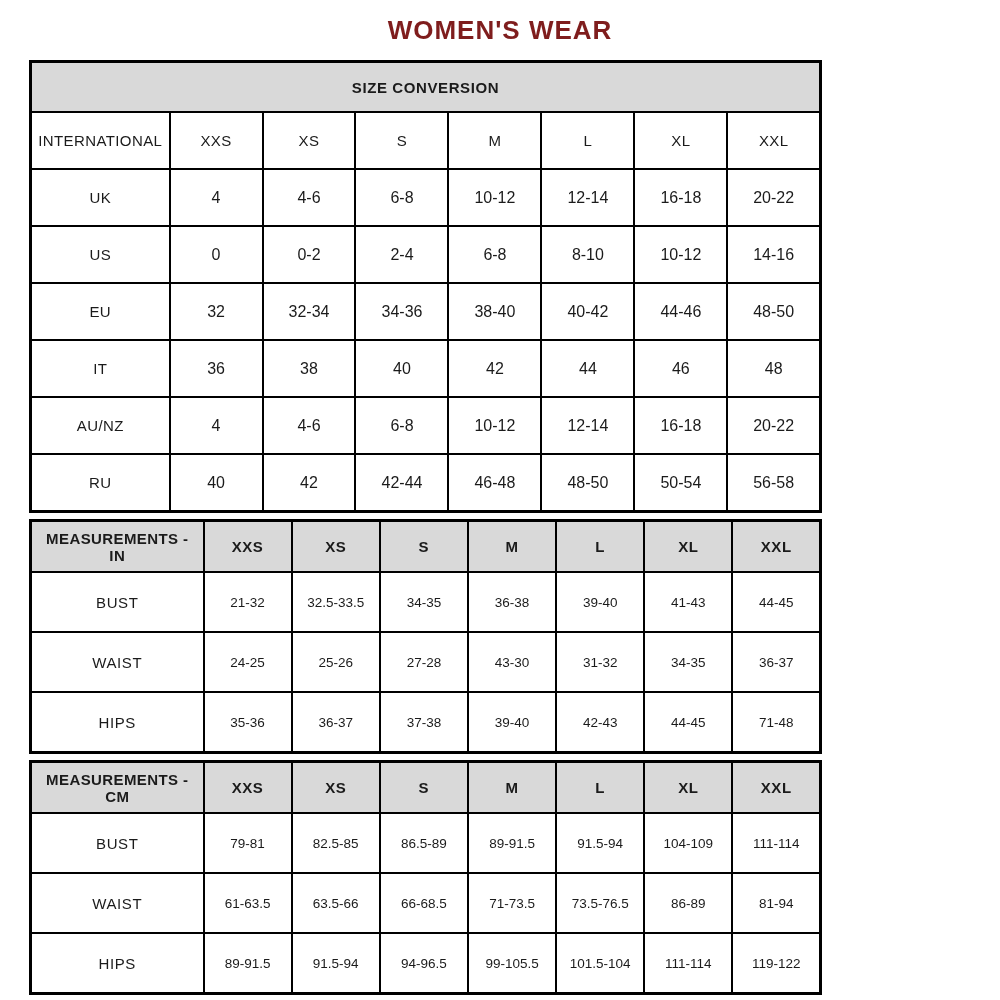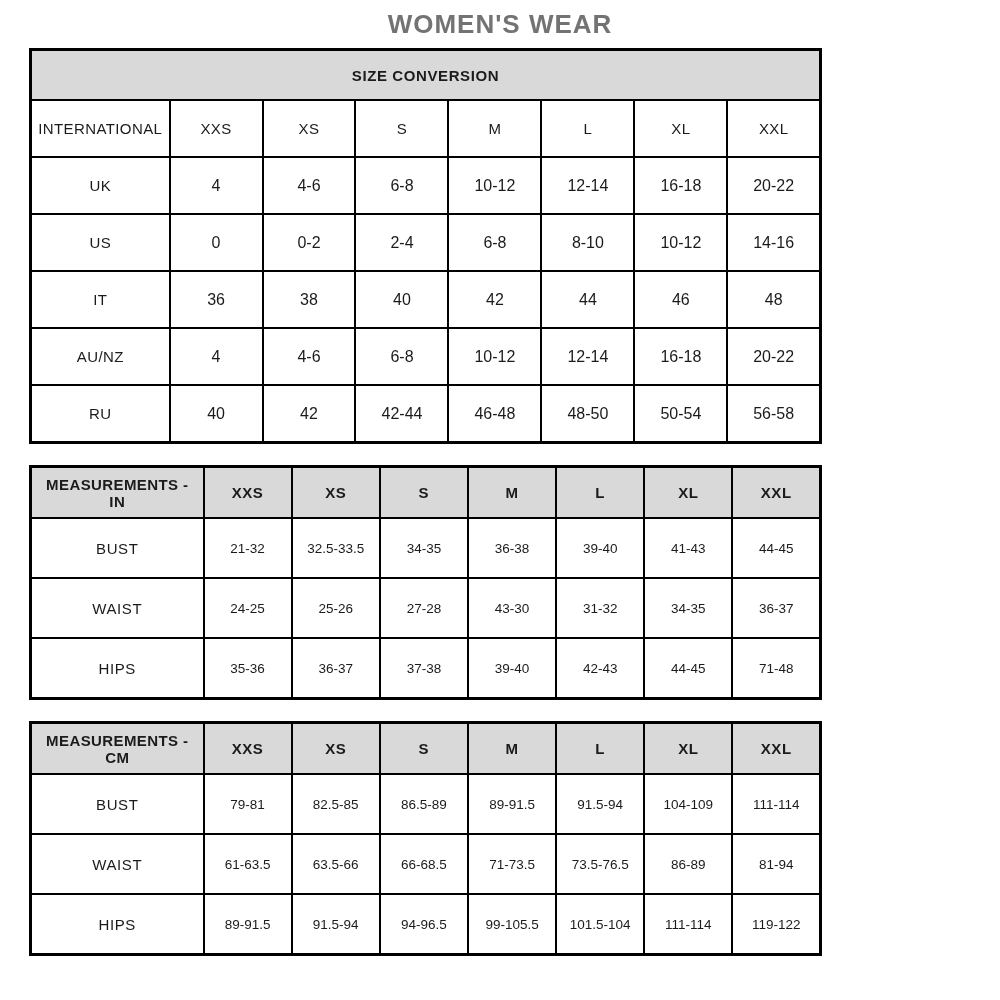--- a/index.html
+++ b/index.html
@@ -10,37 +10,37 @@
     font-family: "Liberation Sans", "DejaVu Sans", sans-serif;
     color: #1b1b1b;
   }
   .page {
     width: 1000px;
     height: 1000px;
     background: #ffffff;
     box-sizing: border-box;
   }
   .page-title {
-    height: 48px;
+    height: 60px;
     display: flex;
     align-items: center;
     justify-content: center;
     font-size: 26px;
     font-weight: bold;
     letter-spacing: 1px;
-    color: #737373;
+    color: #7f1d1d;
   }
   table.grid {
     border-collapse: collapse;
     table-layout: fixed;
     width: 793px;
     margin-left: 29px;
     background: #ffffff;
   }
-  table.grid + table.grid { margin-top: 21px; }
+  table.grid + table.grid { margin-top: 6px; }
   table.grid, table.grid th, table.grid td {
     border: 2px solid #000000;
   }
   table.grid { border-width: 3px; }
   th, td {
     text-align: center;
     vertical-align: middle;
     padding: 0 4px;
     overflow: hidden;
   }
@@ -121,20 +121,30 @@
           <td class="row-label">US</td>
           <td>0</td>
           <td>0-2</td>
           <td>2-4</td>
           <td>6-8</td>
           <td>8-10</td>
           <td>10-12</td>
           <td>14-16</td>
         </tr>
         <tr>
+          <td class="row-label">EU</td>
+          <td>32</td>
+          <td>32-34</td>
+          <td>34-36</td>
+          <td>38-40</td>
+          <td>40-42</td>
+          <td>44-46</td>
+          <td>48-50</td>
+        </tr>
+        <tr>
           <td class="row-label">IT</td>
           <td>36</td>
           <td>38</td>
           <td>40</td>
           <td>42</td>
           <td>44</td>
           <td>46</td>
           <td>48</td>
         </tr>
         <tr>

